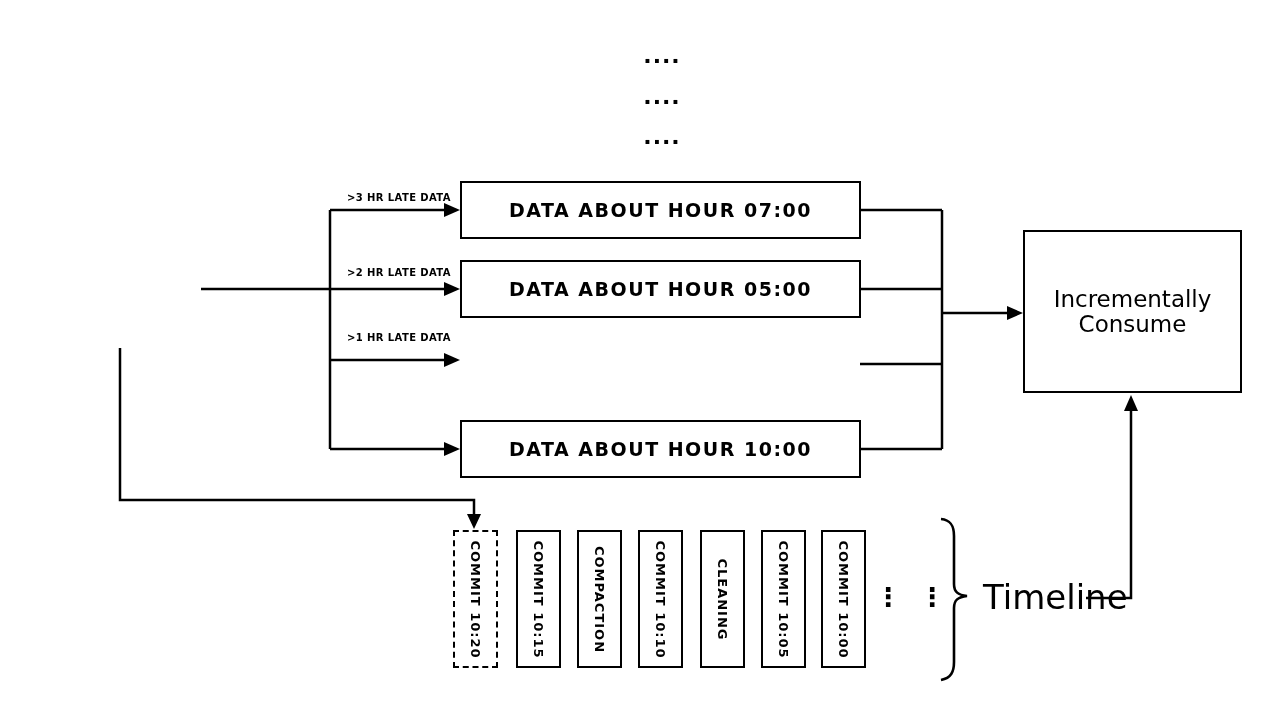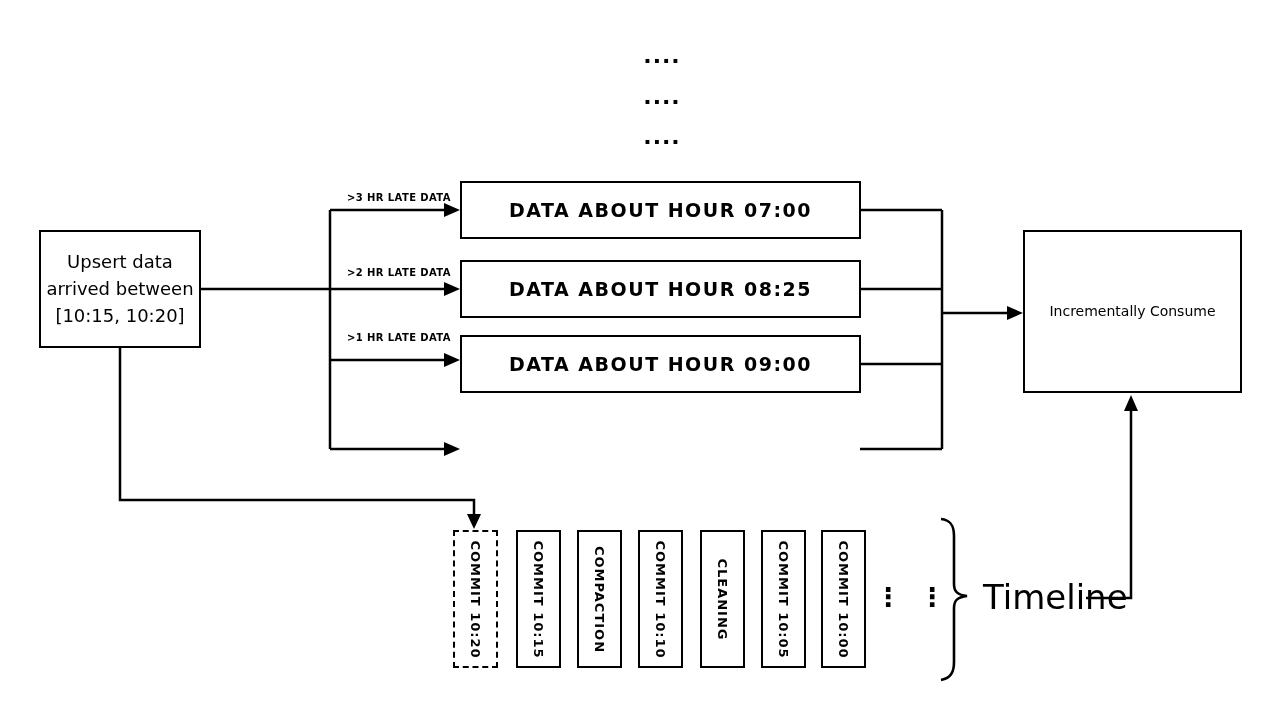--- a/index.html
+++ b/index.html
@@ -8,21 +8,21 @@
     font-family:"DejaVu Sans",sans-serif;color:#000;overflow:hidden;
   }
   #overlay{position:absolute;left:0;top:0;width:1280px;height:720px;}
   .box{
     position:absolute;background:#ffffff;border:2.5px solid #000;
     display:flex;align-items:center;justify-content:center;text-align:center;
     box-sizing:border-box;
   }
   .lines{display:flex;flex-direction:column;gap:3px;}
   #left-box{left:39px;top:230px;width:162px;height:118px;font-size:18px;line-height:24px;}
-  #right-box{left:1023px;top:230px;width:219px;height:163px;font-size:14px;line-height:25px;}
+  #right-box{left:1023px;top:230px;width:219px;height:163px;font-size:23px;line-height:25px;}
   .hour-box{left:460px;width:401px;height:58px;font-weight:bold;font-size:19px;letter-spacing:1.5px;}
   #hour-box-07{top:181px;}
   #hour-box-08{top:260px;}
   #hour-box-09{top:335px;}
   #hour-box-10{top:420px;}
   .late-label{position:absolute;font-weight:bold;font-size:10px;letter-spacing:0.4px;white-space:nowrap;margin-left:8px;}
   #late-3{left:339px;top:192px;}
   #late-2{left:339px;top:267px;}
   #late-1{left:339px;top:332px;text-align:right;}
   .dots-row{position:absolute;left:638px;width:48px;text-align:center;
@@ -83,40 +83,33 @@
       <path d="M1086,598 L1131,598 L1131,411"></path>
     </g>
     <polygon points="1124,411 1138,411 1131,395" fill="#000000"></polygon>
     <path d="M941,519 C951,520 954,526 954,536 L954,584 C954,592 958,595 967,596 C958,597 954,600 954,608 L954,662 C954,672 951,678 941,680" stroke="#000000" stroke-width="2.6" fill="none"></path>
   </svg>
 
   <div class="dots-row" id="dots-row-1">....</div>
   <div class="dots-row" id="dots-row-2">....</div>
   <div class="dots-row" id="dots-row-3">....</div>
 
-  <div class="box" id="left-box">
-    <div class="lines">
-      <span>Upsert data</span>
-      <span>arrived between</span>
-      <span>[10:15, 10:20]</span>
-    </div>
-  </div>
 
   <div class="late-label" id="late-3">&gt;3 HR LATE DATA</div>
   <div class="late-label" id="late-2">&gt;2 HR LATE DATA</div>
   <div class="late-label" id="late-1">&gt;1 HR LATE DATA</div>
 
   <div class="box hour-box" id="hour-box-07">
     <span>DATA ABOUT HOUR 07:00</span>
   </div>
   <div class="box hour-box" id="hour-box-08">
-    <span>DATA ABOUT HOUR 08:25</span>
+    <span>DATA ABOUT HOUR 05:00</span>
   </div>
-  <div class="box hour-box" id="hour-box-09">
-    <span>DATA ABOUT HOUR 09:00</span>
+  <div class="box hour-box" id="hour-box-10">
+    <span>DATA ABOUT HOUR 10:00</span>
   </div>
 
   <div class="box" id="right-box">
     <div class="lines">
       <span>Incrementally Consume</span>
     </div>
   </div>
 
   <div class="box tbox dashed" id="tbox-0">
     <span>COMMIT 10:20</span>

